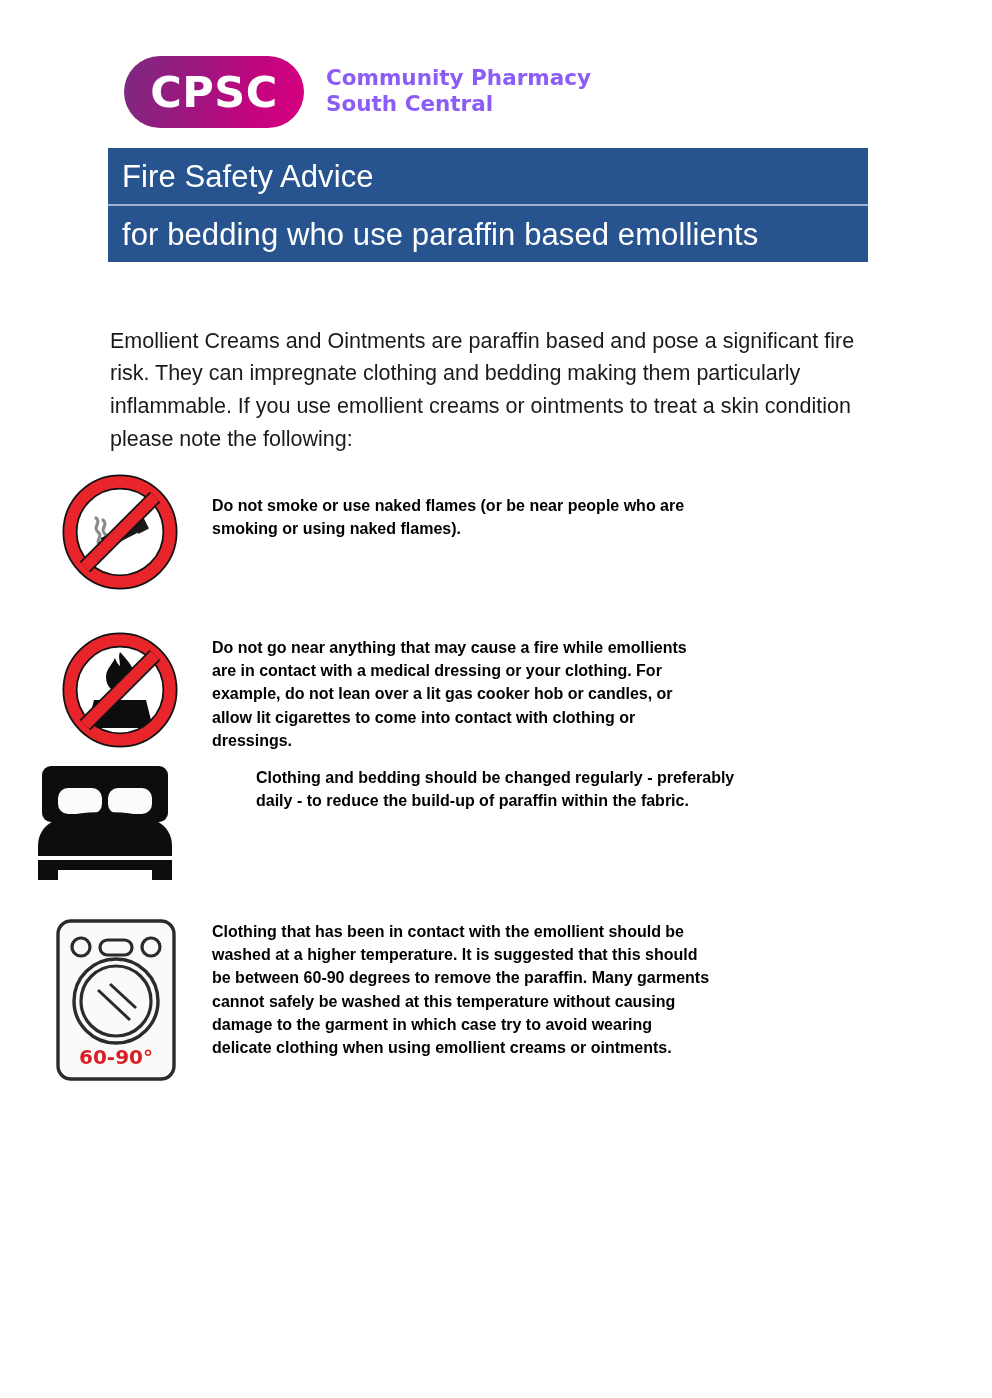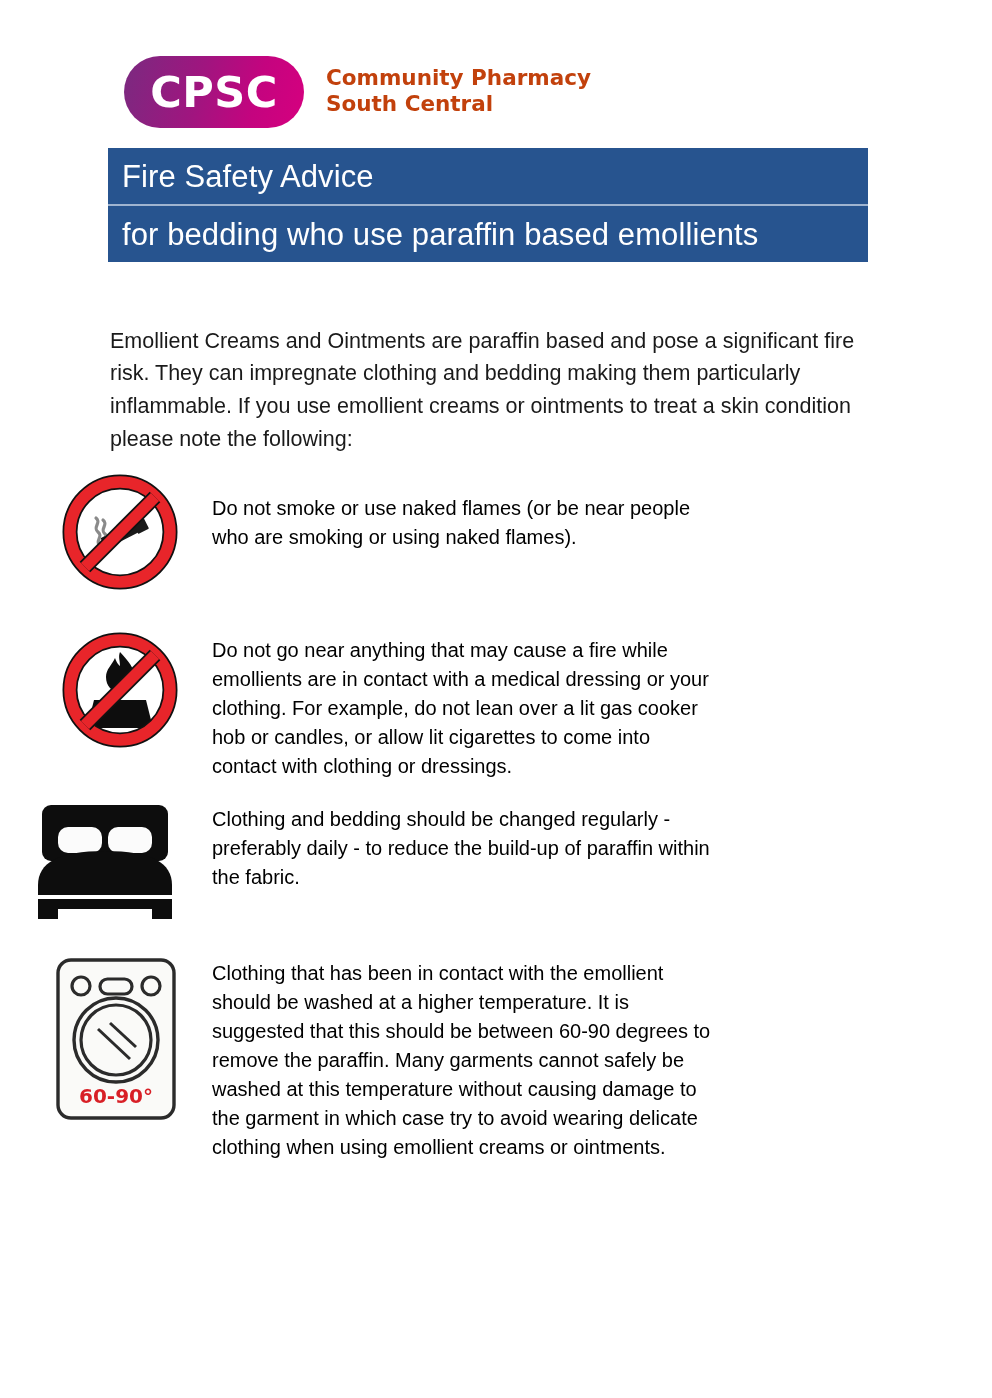--- a/index.html
+++ b/index.html
@@ -45,21 +45,21 @@
     color: #ffffff;
     font-size: 43px;
     font-weight: bold;
     letter-spacing: 0.5px;
     line-height: 1;
     font-family: "DejaVu Sans", sans-serif;
   }
   .logo-words {
     margin-left: 22px;
     margin-top: 9px;
-    color: #c2410c;
+    color: #8b5cf6;
     font-size: 21.5px;
     font-weight: bold;
     line-height: 1.22;
     font-family: "DejaVu Sans", sans-serif;
     white-space: nowrap;
   }
 
   
   .banner {
     position: absolute;
@@ -108,29 +108,29 @@
     flex: none;
     display: flex;
     justify-content: flex-end;
     padding-left: 18px;
     box-sizing: border-box;
   }
   .advice-text {
     width: 500px;
     flex: none;
     margin-left: 32px;
-    font-size: 20px;
-    font-weight: normal;
+    font-size: 16px;
+    font-weight: bold;
     line-height: 1.45;
     color: #000000;
   }
 
   .row-smoke  { margin-bottom: 38px; }
-  .row-flame  { margin-bottom: 20px; }
-  .row-bed    { margin-bottom: 36px; }
+  .row-flame  { margin-bottom: 10px; }
+  .row-bed    { margin-bottom: 36px; gap: 44px; }
 
   .row-smoke .advice-text { padding-top: 22px; }
   .row-flame .advice-text { padding-top: 6px; }
   .row-bed   .advice-text { padding-top: 4px; }
   .row-wash  .advice-text { padding-top: 4px; }
 
   .row-bed .advice-icon { padding-left: 0; }
 
   svg { display: block; }
 </style>

